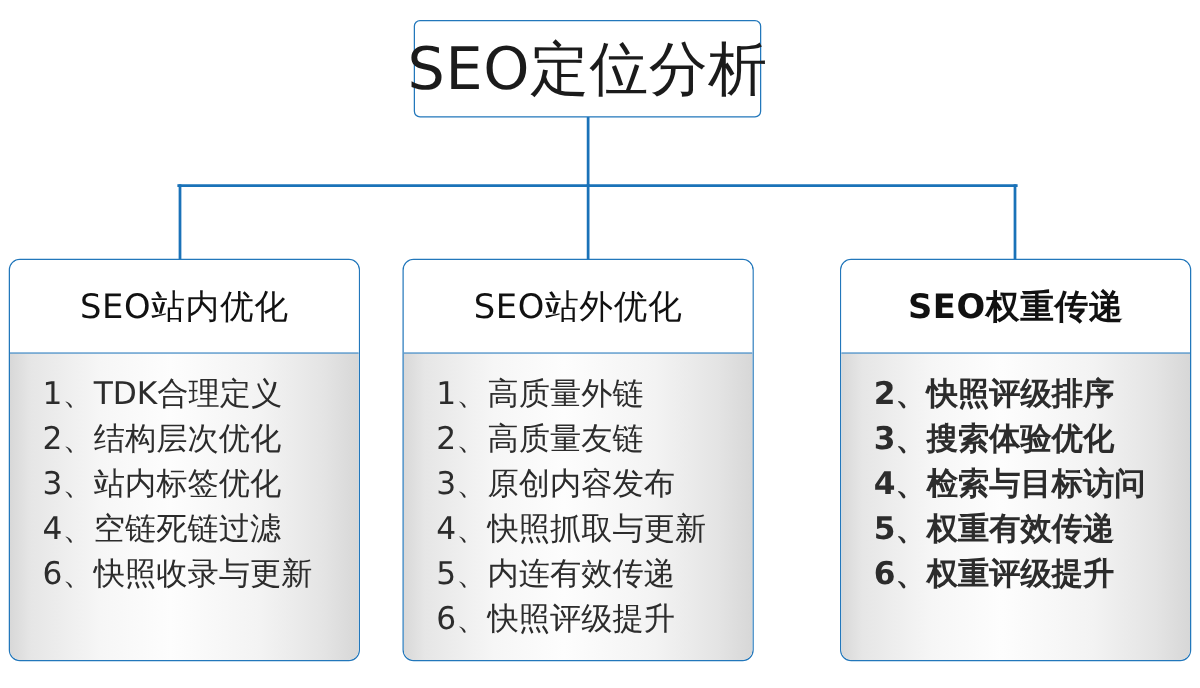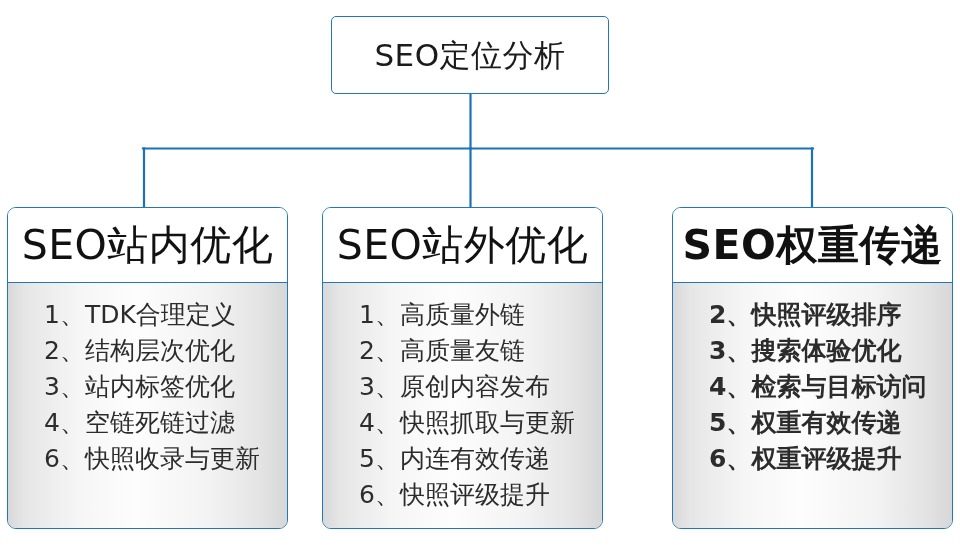--- a/index.html
+++ b/index.html
@@ -39,21 +39,21 @@
     height: 78px;
     box-sizing: border-box;
     border: 1.6px solid #2277bb;
     border-radius: 5px;
     background: #ffffff;
     display: flex;
     align-items: center;
     justify-content: center;
   }
   .root-label {
-    font-size: 31px;
+    font-size: 47px;
     color: #1b1b1b;
     letter-spacing: 0.5px;
     line-height: 1;
     white-space: nowrap;
   }
 
   
   .column {
     position: absolute;
     top: 207px;
@@ -74,21 +74,21 @@
   .col-header {
     height: 74px;
     flex: 0 0 74px;
     background: #ffffff;
     border-bottom: 1.4px solid #2277bb;
     display: flex;
     align-items: center;
     justify-content: center;
   }
   .col-header-label {
-    font-size: 41px;
+    font-size: 27px;
     color: #111111;
     letter-spacing: 0.5px;
     line-height: 1;
     white-space: nowrap;
   }
 
   .col-body {
     flex: 1 1 auto;
     background: linear-gradient(
         to right,
@@ -100,21 +100,21 @@
         #e4e4e4 90%,
         #d7d7d7 100%);
     padding: 14px 0 10px 0;
     display: flex;
     flex-direction: column;
     justify-content: flex-start;
   }
   .item-list {
     list-style: none;
     margin: 0;
-    padding: 0 0 0 36px;
+    padding: 0 0 0 26px;
   }
   .item {
     font-size: 25px;
     line-height: 36px;
     color: #2c2c2c;
     white-space: nowrap;
   }
 </style>
 </head>
 <body>

